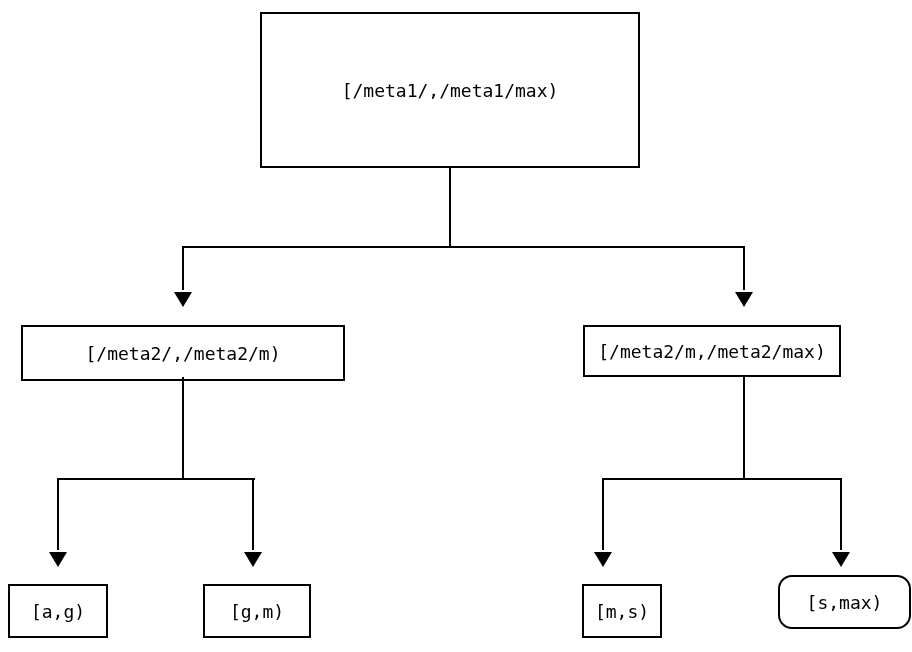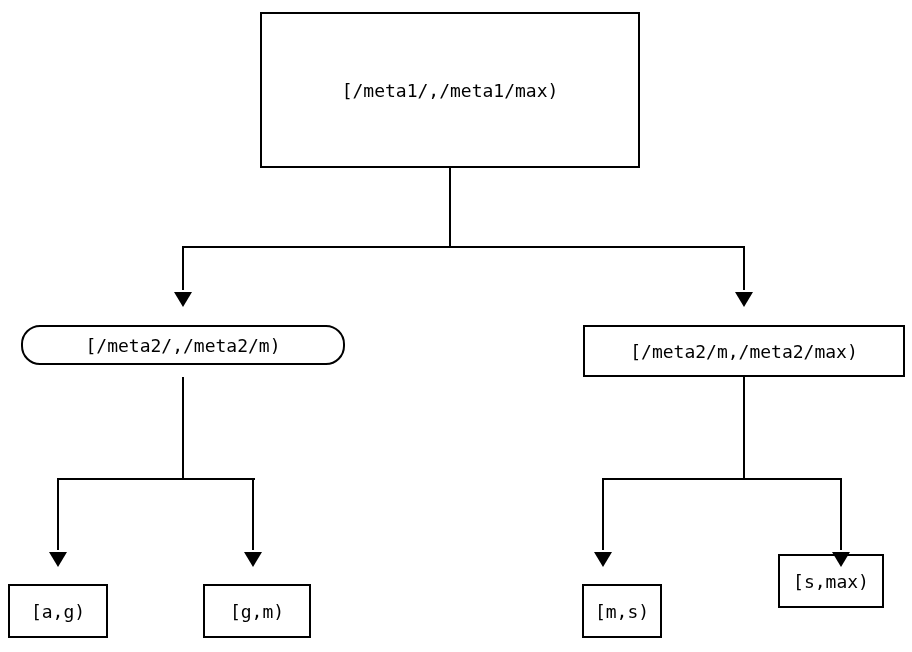--- a/index.html
+++ b/index.html
@@ -34,26 +34,26 @@
   .arrow {
     position: absolute;
     width: 0;
     height: 0;
     border-left: 9px solid transparent;
     border-right: 9px solid transparent;
     border-top: 15px solid #000000;
   }
   
   #box-root  { left: 260px; top: 12px;  width: 380px; height: 156px; }
-  #box-left  { left: 21px;  top: 325px; width: 324px; height: 40px; border-radius: 19px; }
-  #box-right { left: 583px; top: 325px; width: 322px; height: 52px; }
+  #box-left  { left: 21px;  top: 325px; width: 324px; height: 56px; }
+  #box-right { left: 583px; top: 325px; width: 258px; height: 52px; }
   #box-ag    { left: 8px;   top: 584px; width: 100px; height: 54px; justify-content: center; }
   #box-gm    { left: 203px; top: 584px; width: 108px; height: 54px; }
   #box-ms    { left: 582px; top: 584px; width: 80px; height: 54px; }
-  #box-smax  { left: 778px; top: 554px; width: 106px; height: 54px; }
+  #box-smax  { left: 778px; top: 575px; width: 133px; height: 54px; border-radius: 14px; }
   
   #stem-root { left: 449px; top: 168px; width: 2px;   height: 80px; }
   #bar-1     { left: 182px; top: 246px; width: 563px; height: 2px; }
   #drop-1l   { left: 182px; top: 246px; width: 2px;   height: 44px; }
   #drop-1r   { left: 743px; top: 246px; width: 2px;   height: 44px; }
   #arrow-1l  { left: 174px; top: 292px; }
   #arrow-1r  { left: 735px; top: 292px; }
   
   #stem-left { left: 182px; top: 377px; width: 2px;   height: 103px; }
   #bar-2l    { left: 57px;  top: 478px; width: 198px; height: 2px; }

